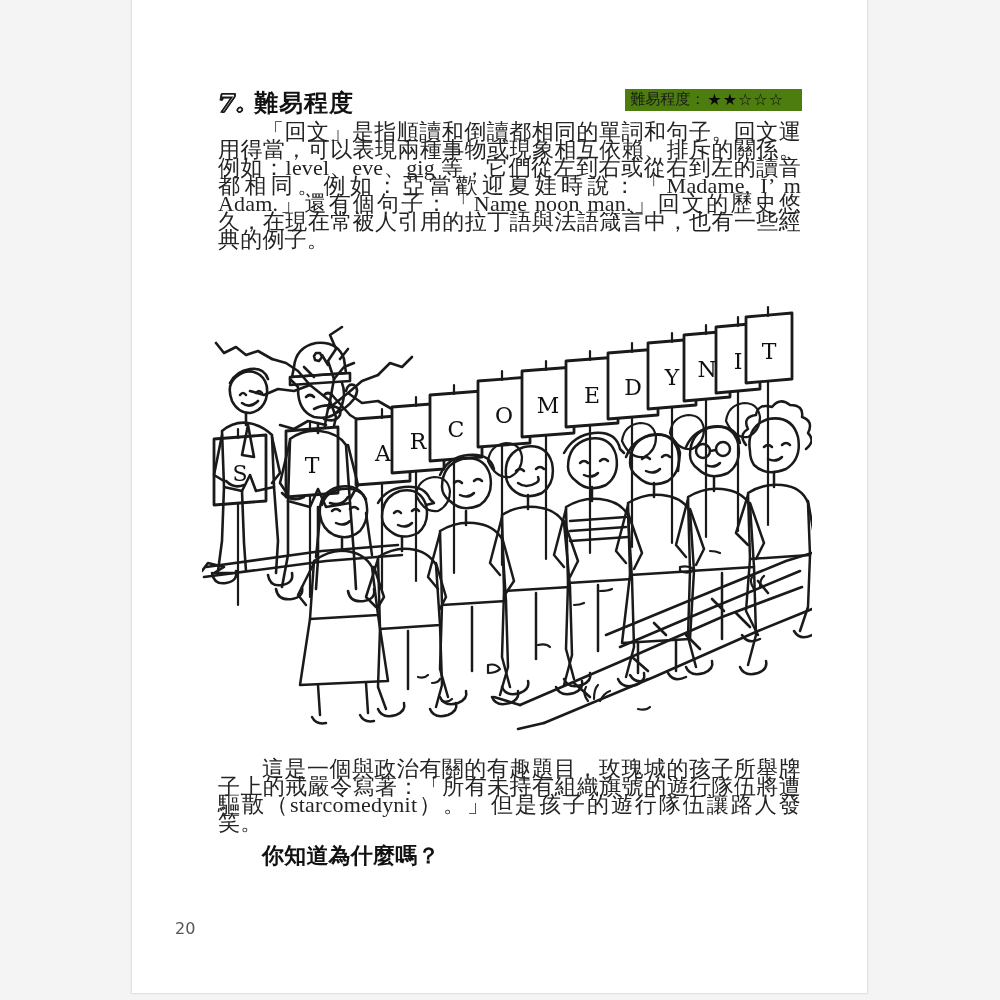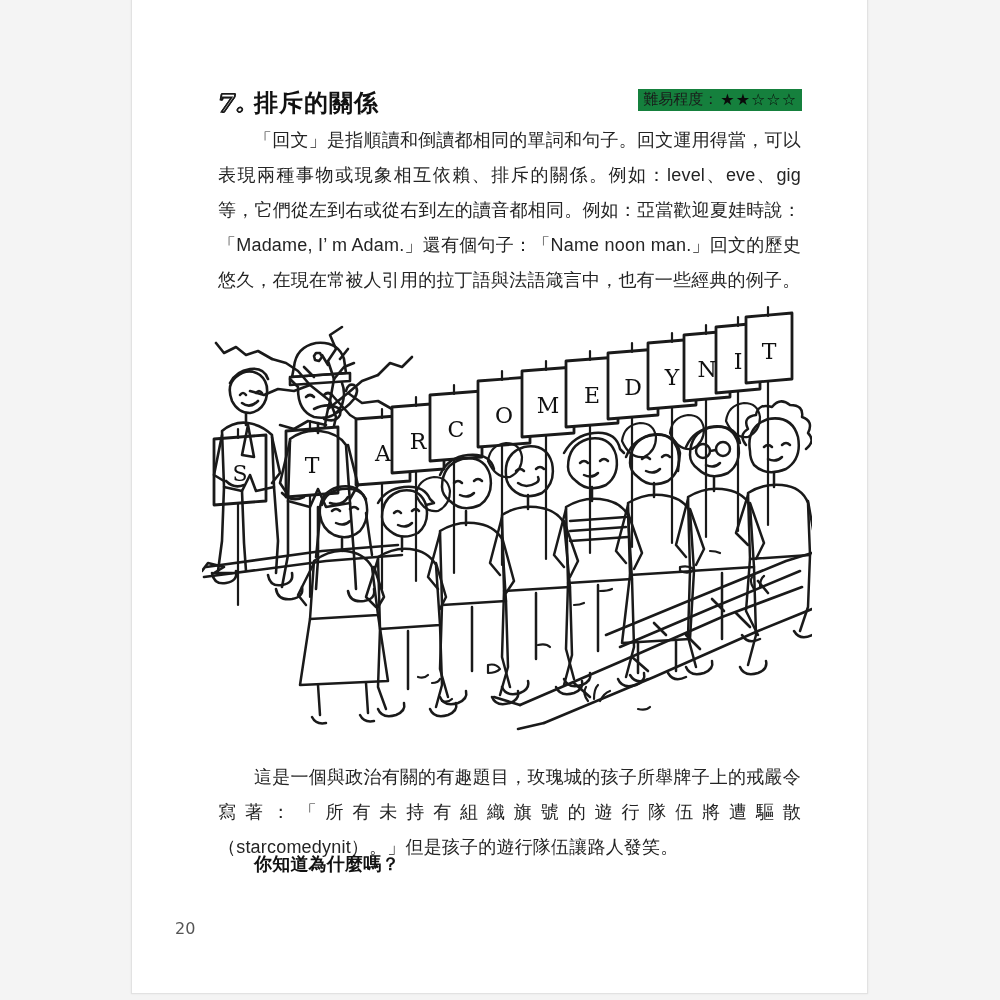--- a/index.html
+++ b/index.html
@@ -70,22 +70,22 @@
     font-weight: bold;
     color: #111111;
     margin-left: 10px;
     letter-spacing: 1px;
   }
 
   #difficulty {
     position: absolute;
     right: -4px;
     top: 2px;
-    background: #15803d;
-    padding: 2px 5px 3px 5px;
+    background: #4d7c0f;
+    padding: 2px 18px 3px 5px;
     white-space: nowrap;
     line-height: 1;
   }
   #difficulty .dlabel {
     font-family: "DejaVu Sans", "Liberation Sans", sans-serif;
     font-size: 15px;
     color: #1a1a1a;
     letter-spacing: 0px;
     vertical-align: middle;
   }
@@ -94,23 +94,23 @@
     font-size: 16px;
     color: #0a0a0a;
     letter-spacing: 1px;
     margin-left: 2px;
     vertical-align: middle;
   }
 
   
   .para {
     position: absolute;
-    font-family: Liberation Sans, sans-serif;
-    font-size: 18px;
-    line-height: 35px;
+    font-family: Liberation Serif, serif;
+    font-size: 22px;
+    line-height: 18px;
     color: #242424;
     text-align: justify;
     text-justify: inter-character;
     letter-spacing: 0.2px;
   }
   #para-intro {
     left: 86px;
     top: 128px;
     width: 583px;
     text-indent: 2em;
@@ -154,21 +154,21 @@
 <body>
 
 <div id="canvas">
 
   <div id="page">
 
     <div id="header">
 
       <div id="title-group">
         <span id="q-number">7.</span>
-        <span id="q-title">排斥的關係</span>
+        <span id="q-title">難易程度</span>
       </div>
 
       <div id="difficulty">
         <span class="dlabel">難易程度：</span><span class="stars">★★☆☆☆</span>
       </div>
 
     </div>
 
     <div class="para" id="para-intro">「回文」是指順讀和倒讀都相同的單詞和句子。回文運用得當，可以表現兩種事物或現象相互依賴、排斥的關係。例如：level、eve、gig 等，它們從左到右或從右到左的讀音都相同。例如：亞當歡迎夏娃時說：「Madame, I’ m Adam.」還有個句子：「Name noon man.」回文的歷史悠久，在現在常被人引用的拉丁語與法語箴言中，也有一些經典的例子。</div>
 

